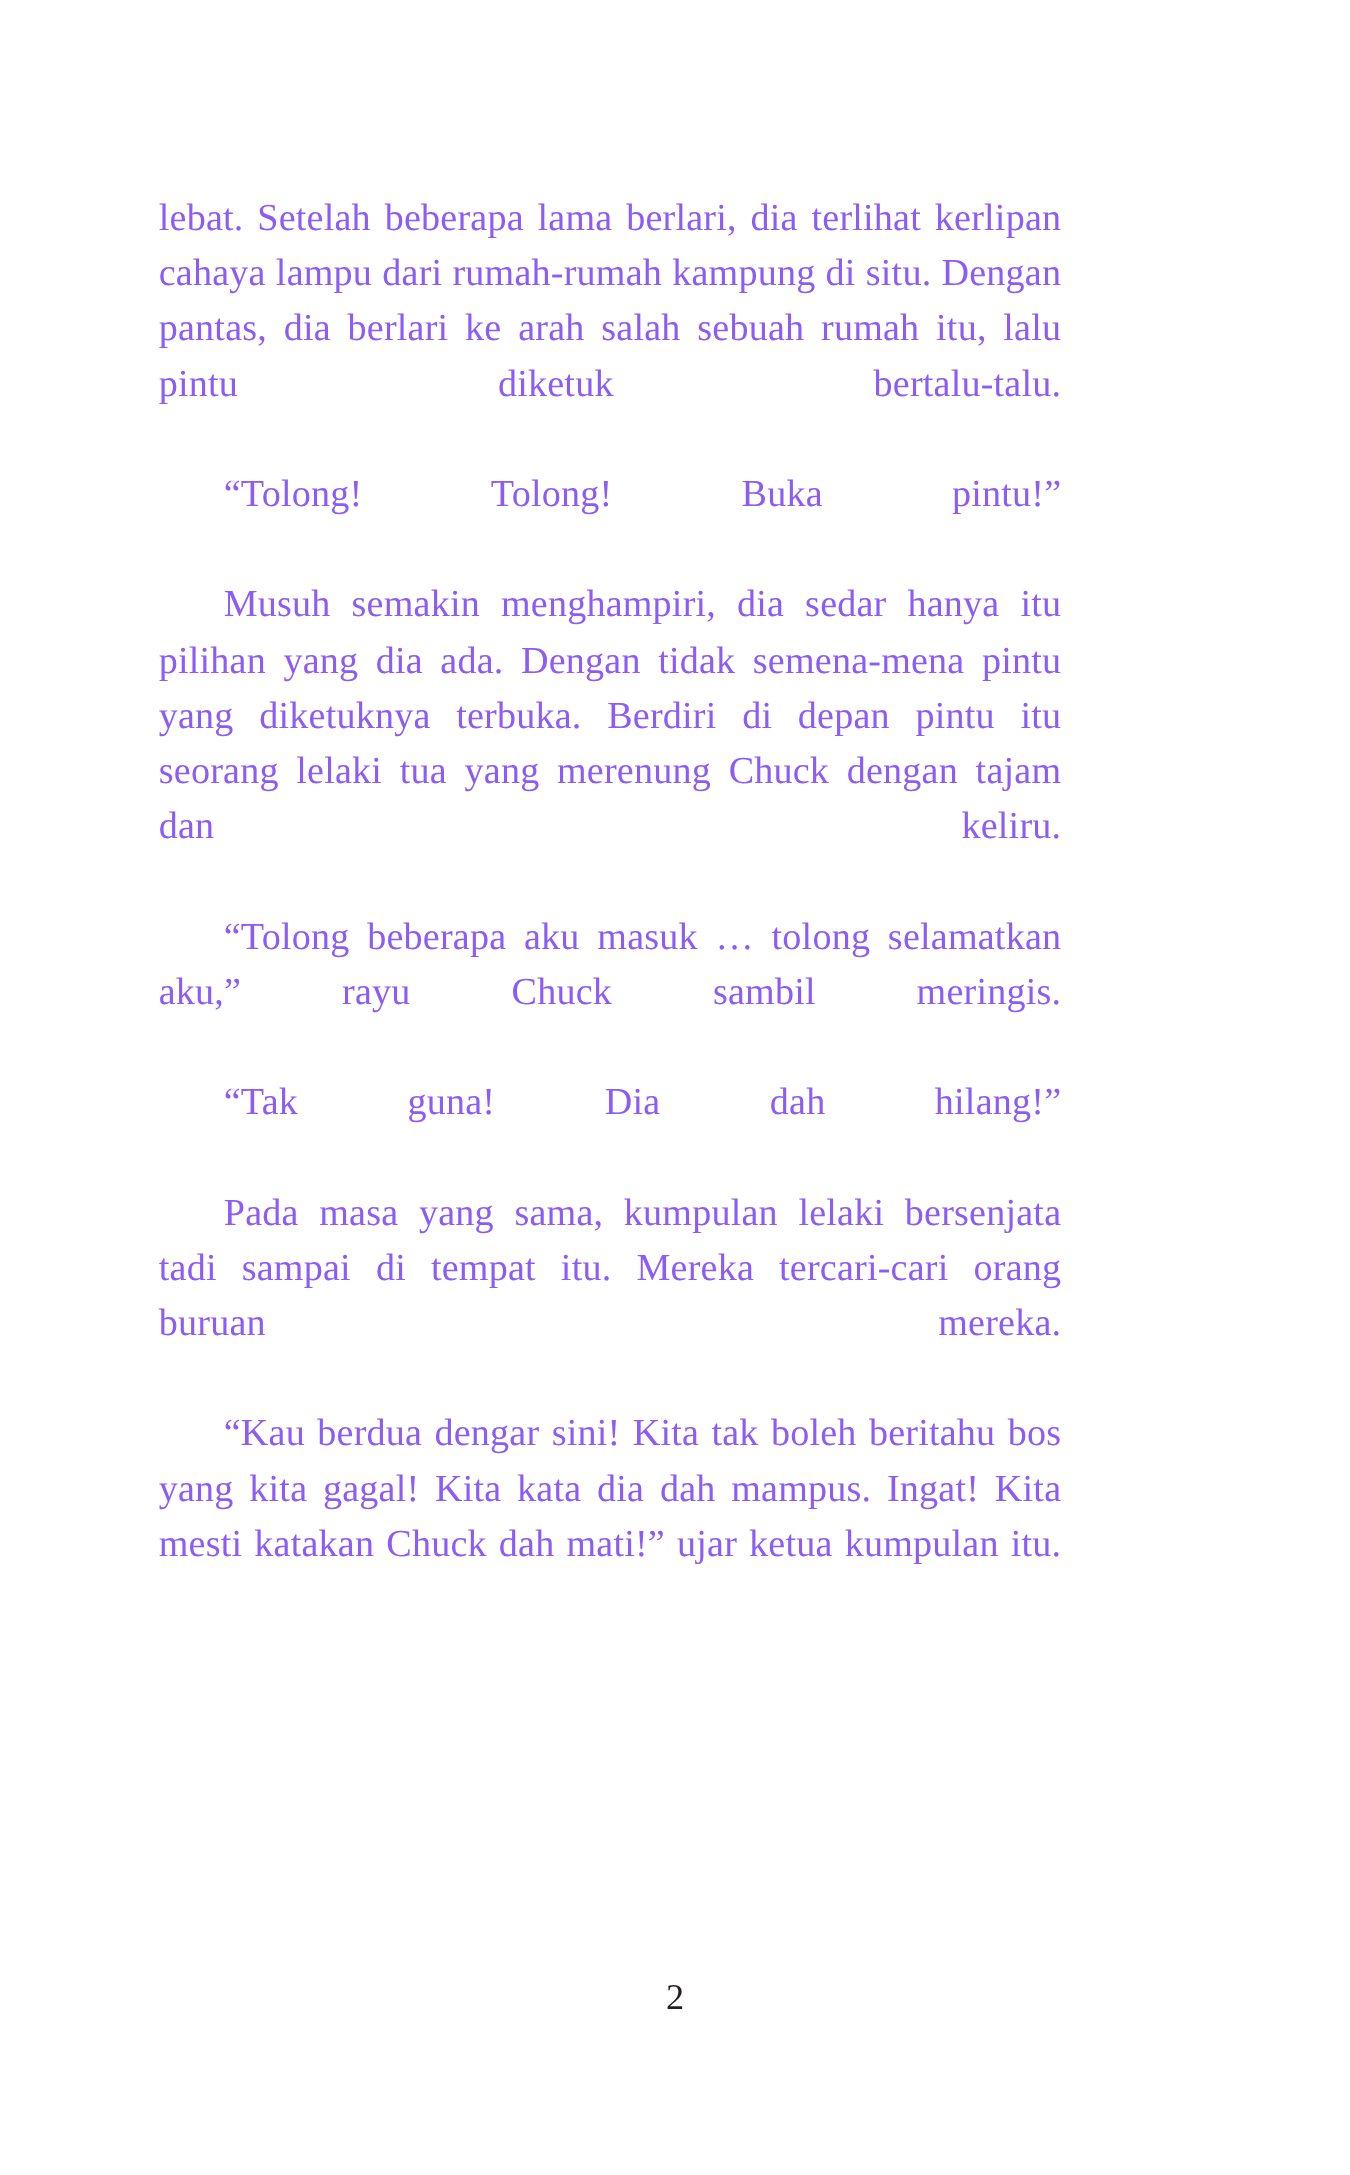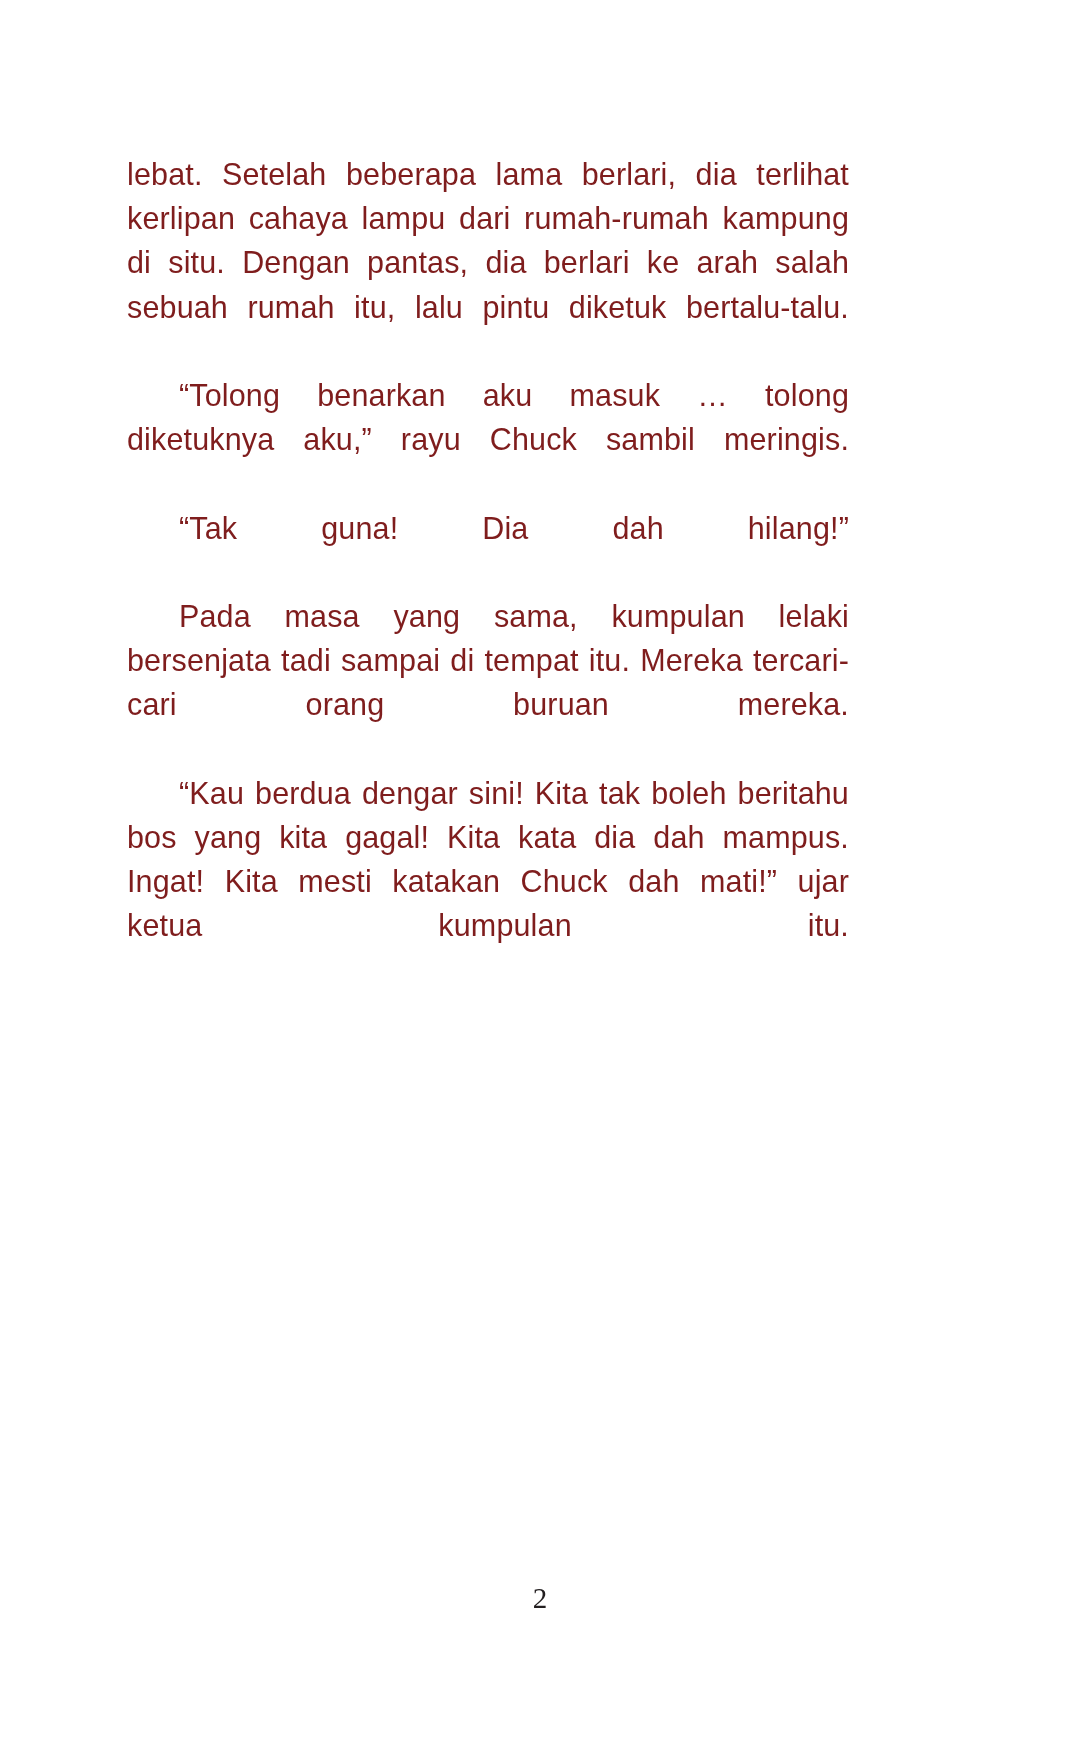--- a/index.html
+++ b/index.html
@@ -27,24 +27,24 @@
   .text-block {
     position: absolute;
     left: 127px;
     top: 152px;
     width: 722px;
   }
 
   .para {
     margin: 0;
     padding: 0;
-    font-family: Liberation Sans, sans-serif;
+    font-family: Liberation Serif, serif;
     font-size: 30.5px;
     line-height: 44.2px;
-    color: #7f1d1d;
+    color: #8b5cf6;
     text-align: justify;
     text-justify: inter-word;
     letter-spacing: 0.15px;
     word-spacing: 0.2px;
     -webkit-font-smoothing: antialiased;
   }
 
   .para + .para {
     margin-top: 0px;
   }
@@ -71,21 +71,23 @@
     color: #231f20;
   }
 </style>
 </head>
 <body>
 
 <div class="page">
 
   <div class="text-block">
     <p class="para">lebat. Setelah beberapa lama berlari, dia terlihat kerlipan cahaya lampu dari rumah-rumah kampung di situ. Dengan pantas, dia berlari ke arah salah sebuah rumah itu, lalu pintu diketuk bertalu-talu.</p>
-    <p class="para indent">“Tolong benarkan aku masuk … tolong diketuknya aku,” rayu Chuck sambil meringis.</p>
+    <p class="para indent">“Tolong! Tolong! Buka pintu!”</p>
+    <p class="para indent">Musuh semakin menghampiri, dia sedar hanya itu pilihan yang dia ada. Dengan tidak semena-mena pintu yang diketuknya terbuka. Berdiri di depan pintu itu seorang lelaki tua yang merenung Chuck dengan tajam dan keliru.</p>
+    <p class="para indent">“Tolong beberapa aku masuk … tolong selamatkan aku,” rayu Chuck sambil meringis.</p>
     <p class="para indent">“Tak guna! Dia dah hilang!”</p>
     <p class="para indent">Pada masa yang sama, kumpulan lelaki bersenjata tadi sampai di tempat itu. Mereka tercari-cari orang buruan mereka.</p>
     <p class="para indent">“Kau berdua dengar sini! Kita tak boleh beritahu bos yang kita gagal! Kita kata dia dah mampus. Ingat! Kita mesti katakan Chuck dah mati!” ujar ketua kumpulan itu.</p>
 
   </div>
 
   <div class="page-number">2</div>
 
 </div>
 

